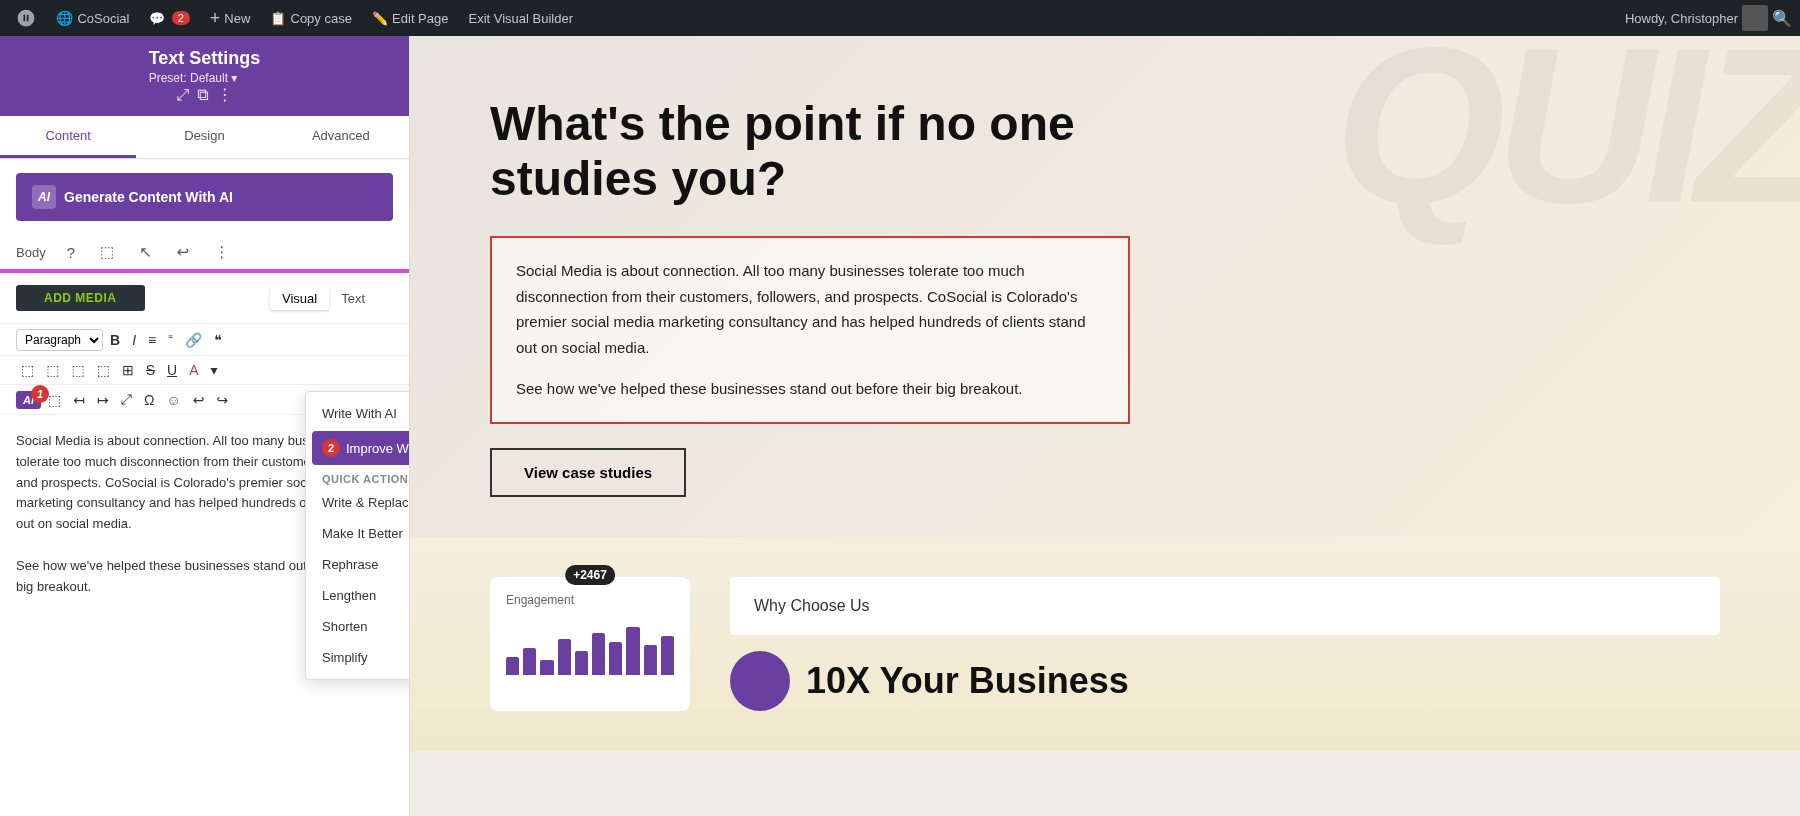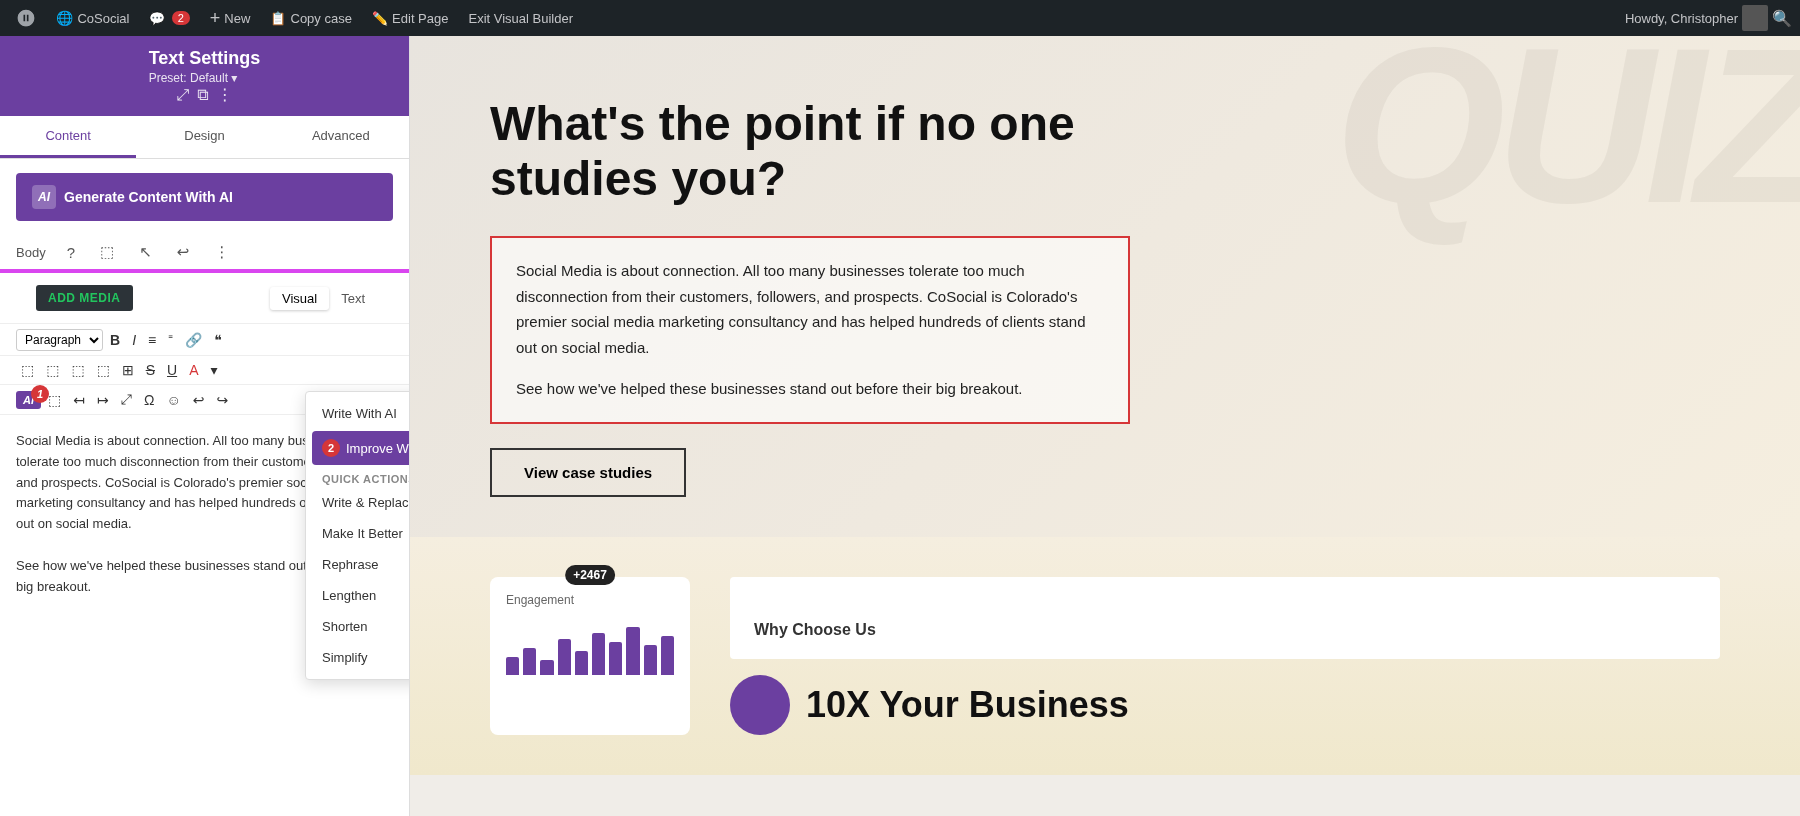--- a/index.html
+++ b/index.html
@@ -114,26 +114,26 @@
       display: flex;
       align-items: center;
       padding: 6px 16px;
       gap: 17px;
       border-bottom: 4px solid #d946ef;
     }
     .toolbar-label { font-size: 13px; color: #555; }
     .toolbar-icon { font-size: 15px; color: #555; cursor: pointer; padding: 2px 4px; }
 
     .add-media-btn {
-      margin: 8px 20px;
+      margin: 8px 0;
       background: #2c3338;
-      color: #22c55e;
+      color: #84cc16;
       border: none;
       border-radius: 3px;
-      padding: 6px 12px;
+      padding: 6px 28px;
       font-size: 12px;
       font-weight: 700;
       cursor: pointer;
       letter-spacing: 0.5px;
     }
 
     .visual-text-tabs {
       display: flex;
       align-items: center;
       gap: 0;
@@ -389,23 +389,22 @@
       flex: 1;
     }
     .why-choose-box {
       background: #fff;
       border-radius: 4px;
       padding: 20px 24px;
       margin-bottom: 16px;
     }
     .why-choose-title {
       font-size: 16px;
-      font-weight: 700;
+      font-weight: 400;
       color: #333;
-      margin-top: 24px;
     }
 
     .ten-x-section {
       display: flex;
       align-items: center;
       gap: 16px;
     }
     .purple-circle {
       width: 60px;
       height: 60px;

